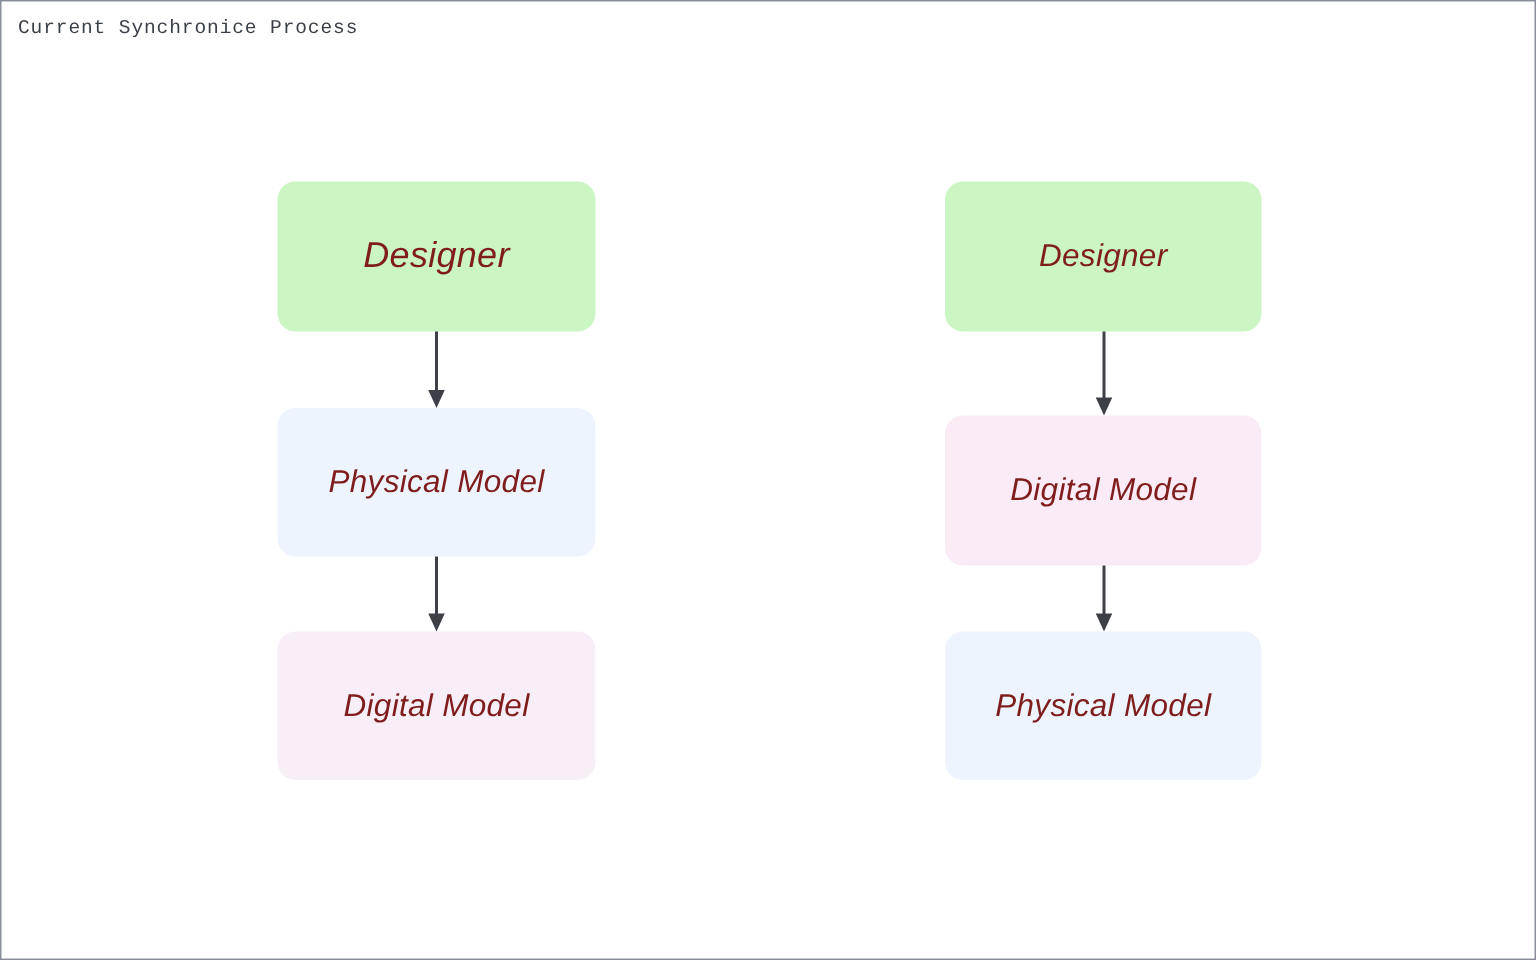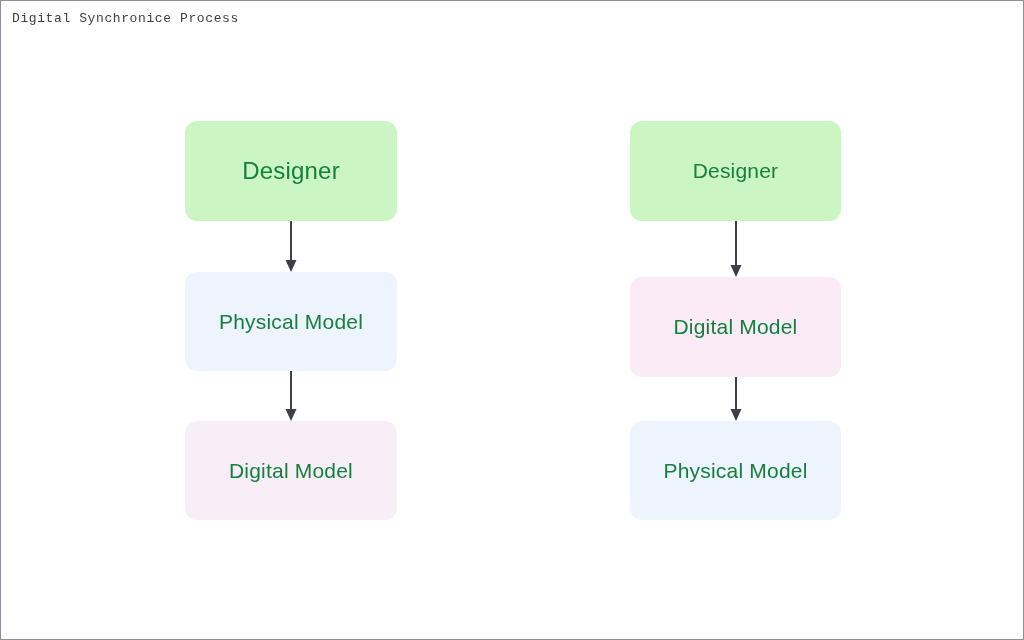--- a/index.html
+++ b/index.html
@@ -36,21 +36,22 @@
   }
 
   .node {
     position: absolute;
     box-sizing: border-box;
     border-radius: 12px;
     display: flex;
     align-items: center;
     justify-content: center;
     text-align: right;
-    color: #15803d;
+    font-style: italic;
+    color: #7f1d1d;
     letter-spacing: 0.2px;
     user-select: none;
   }
 
   .node-label {
     display: block;
     line-height: 1.2;
   }
 
   
@@ -75,21 +76,21 @@
   #conn-l2 { left: 279px; top: 370px; height: 50px; }
   
   #conn-r1 { left: 724px; top: 220px; height: 56px; }
   #conn-r2 { left: 724px; top: 376px; height: 44px; }
 </style>
 </head>
 <body>
 
 <div id="canvas">
 
-  <div id="page-title">Digital Synchronice Process</div>
+  <div id="page-title">Current Synchronice Process</div>
 
   <div class="node" id="node-l1">
     <span class="node-label">Designer</span>
   </div>
 
   <div class="connector" id="conn-l1">
     <svg width="22" height="51" viewBox="0 0 22 51" xmlns="http://www.w3.org/2000/svg">
       <line x1="11" y1="0" x2="11" y2="42" stroke="#3d4147" stroke-width="2"></line>
       <polygon points="11,51 5.5,39 16.5,39" fill="#3d4147"></polygon>
     </svg>

